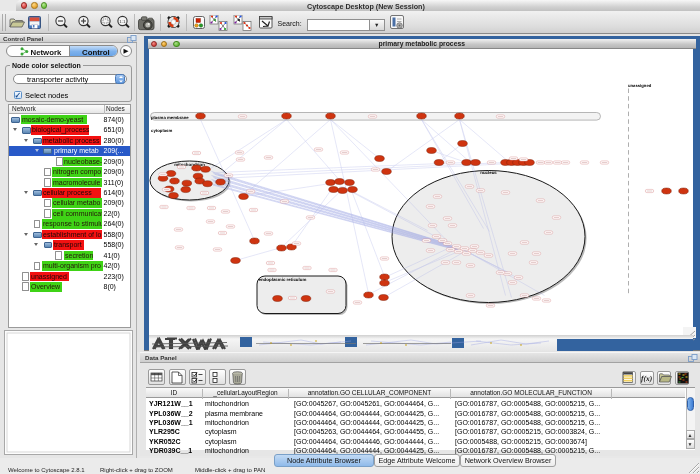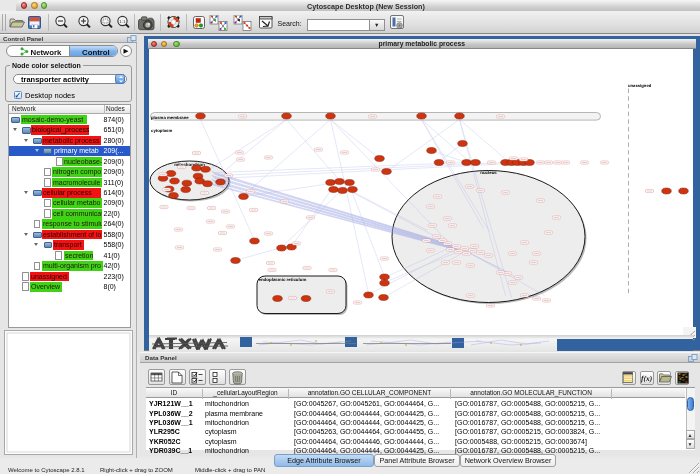--- a/index.html
+++ b/index.html
@@ -180,30 +180,30 @@
 <svg class="abs" style="left:20px;top:47px;" width="9" height="9" viewBox="0 0 9 9">
     <circle cx="2" cy="1.8" r="1.5" fill="#3aa838"></circle>
     <circle cx="2" cy="7" r="1.5" fill="#3aa838"></circle>
     <circle cx="6.8" cy="4.4" r="1.5" fill="#3aa838"></circle>
     <path d="M2,1.8 L6.8,4.4 L2,7" stroke="#3aa838" stroke-width="0.7" fill="none"></path>
   </svg>
 <div class="abs" id="tabarrow">▶</div>
 <div class="abs" id="gbox"></div>
 <div class="abs" id="gboxlbl">Node color selection</div>
 <div class="abs" id="combo">
-    <span style="position:absolute;left:7px;top:0.8px;font-weight:bold;">transporter activity</span>
+    <span style="position:absolute;left:13px;top:0.8px;">transporter activity</span>
     <div id="combobtn">
       <svg width="10" height="8.5" viewBox="0 0 10 8.5" style="position:absolute;left:0.5px;top:0;">
         <path d="M5,1 L7,3 L3,3 Z" fill="#fff"></path>
         <path d="M5,7.5 L7,5.5 L3,5.5 Z" fill="#fff"></path>
       </svg>
     </div>
   </div>
 <div class="abs" id="checkbox">✓</div>
-<div class="abs" id="cbl">Desktop nodes</div>
+<div class="abs" id="cbl">Select nodes</div>
 <div class="abs" id="tree">
 <div id="treehead">
       <span style="position:absolute;left:3px;top:0.8px;">Network</span>
       <span style="position:absolute;left:97px;top:0.8px;">Nodes</span>
       <div style="position:absolute;left:95px;top:0;width:1px;height:9.5px;background:#bbb;"></div>
     </div>
 <div class="trow" style="top:10.00px;">
       <div class="fold" style="left:2.0px;"></div>
       <div class="rlbl grn" style="left:12.0px;width:66.0px;">mosaic-demo-yeast</div>
       <div class="num">874(0)</div>
@@ -776,22 +776,22 @@
 </div>
 <div class="abs" style="left:685.5px;top:388px;width:9px;height:61px;background:#f4f4f4;border-left:1px solid #bbb;"></div>
 <div class="abs" style="left:686.5px;top:397px;width:7px;height:14px;background:linear-gradient(90deg,#7fb2ec,#3d7dd4);border-radius:3.5px;border:0.5px solid #3060a8;"></div>
 <div class="abs" style="left:685.5px;top:429.5px;width:9px;height:9.5px;background:linear-gradient(#fff,#ddd);border:1px solid #aaa;font-size:5px;text-align:center;line-height:9px;color:#333;">▲</div>
 <div class="abs" style="left:685.5px;top:439px;width:9px;height:9.5px;background:linear-gradient(#fff,#ddd);border:1px solid #aaa;font-size:5px;text-align:center;line-height:9px;color:#333;">▼</div>
 <div class="abs" id="status">
 <span class="abs" style="left:8px;top:8.5px;">Welcome to Cytoscape 2.8.1</span>
 <span class="abs" style="left:100px;top:8.5px;">Right-click + drag to ZOOM</span>
 <span class="abs" style="left:195px;top:8.5px;">Middle-click + drag to PAN</span>
 </div>
-<div class="btab btabsel" style="left:274px;width:100px;">Edge Attribute Browser</div>
-<div class="btab" style="left:374px;width:86px;">Panel Attribute Browser</div>
+<div class="btab btabsel" style="left:274px;width:100px;">Node Attribute Browser</div>
+<div class="btab" style="left:374px;width:86px;">Edge Attribute Welcome</div>
 <div class="btab" style="left:460px;width:96px;">Network Overview Browser</div>
 <svg class="abs" style="left:688px;top:462px;" width="12" height="12" viewBox="0 0 12 12">
     <g stroke="#aaa" stroke-width="1">
       <line x1="11" y1="1" x2="1" y2="11"></line>
       <line x1="11" y1="5" x2="5" y2="11"></line>
       <line x1="11" y1="9" x2="9" y2="11"></line>
     </g>
     <g stroke="#fff" stroke-width="0.8">
       <line x1="11" y1="2" x2="2" y2="11"></line>
       <line x1="11" y1="6" x2="6" y2="11"></line>

